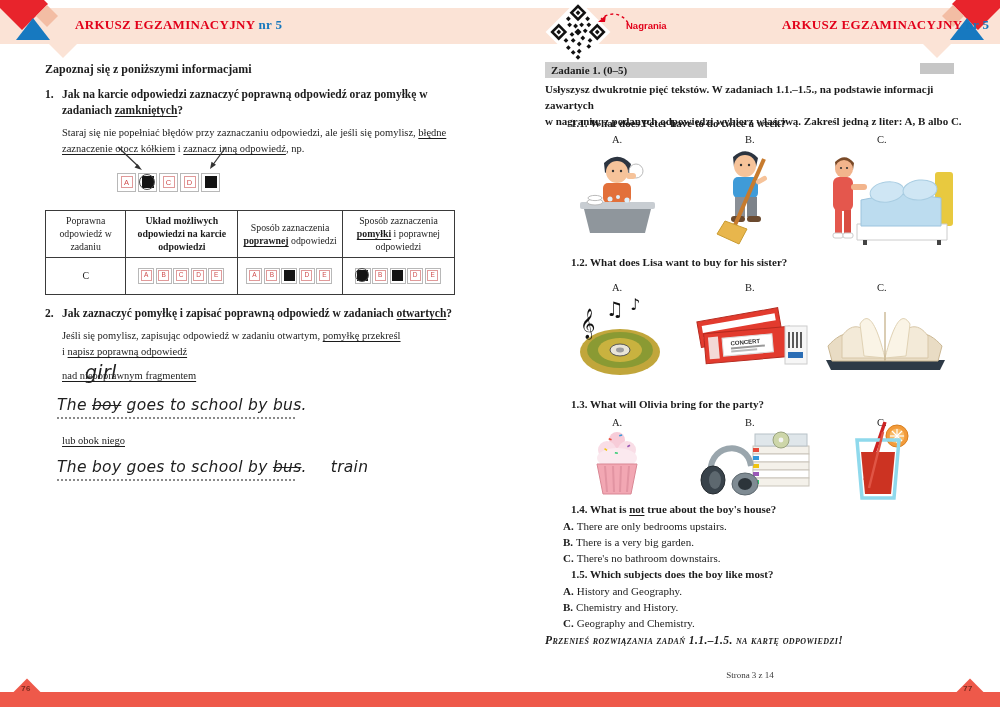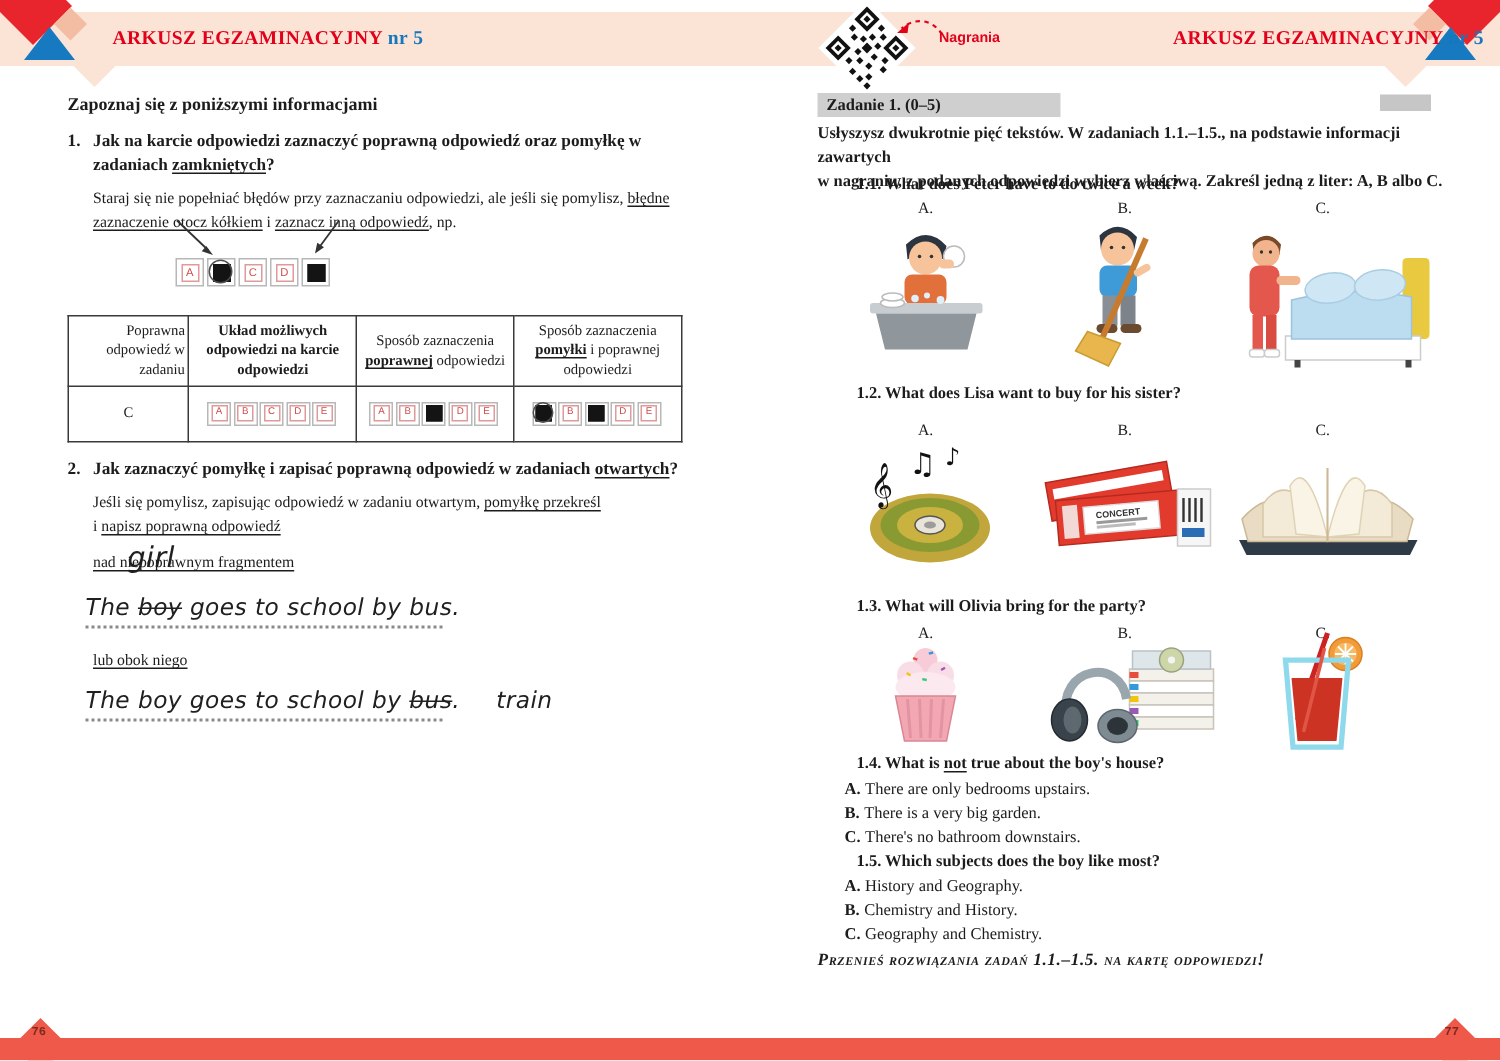--- a/index.html
+++ b/index.html
@@ -167,21 +167,21 @@
         </span><span class="abox">
           <span class="inner">D</span>
         </span><span class="abox filled">
           <span class="inner"></span>
         </span>
     </div>
 
     <table class="grid blk" style="left:0;top:150px;">
       <tbody>
           <tr>
-        <th style="width:78px;text-align:right;">Poprawna odpowiedź w zadaniu</th>
+        <th style="width:78px;">Poprawna odpowiedź w zadaniu</th>
         <th style="width:112px;font-weight:bold;">Układ możliwych odpowiedzi na karcie odpowiedzi</th>
         <th style="width:104px;"><span>Sposób zaznaczenia </span><b class="u">poprawnej</b><span> odpowiedzi</span></th>
         <th style="width:112px;"><span>Sposób zaznaczenia </span><b class="u">pomyłki</b><span> i poprawnej odpowiedzi</span></th>
       </tr>
       <tr>
         <td class="ans">C</td>
         <td>
           <span class="abox sm">
                 <span class="inner">A</span>
               </span><span class="abox sm">
@@ -451,19 +451,20 @@
     </div>
     <div class="blk opts" style="left:0;top:523px;">
       <div><b>A.</b><span>History and Geography.</span></div>
       <div><b>B.</b><span>Chemistry and History.</span></div>
       <div><b>C.</b><span>Geography and Chemistry.</span></div>
     </div>
 
     <div class="blk note" style="left:0;top:574px;">Przenieś rozwiązania zadań 1.1.–1.5. na kartę odpowiedzi!</div>
   </div>
 
+  <div class="strona r">Strona 3 z 14</div>
   <div class="footbar"></div>
   <div class="foot-tab l"></div>
   <div class="foot-tab r"></div>
   <div class="pageno l">76</div>
   <div class="pageno r">77</div>
 
 </div>
 
 </body></html>

